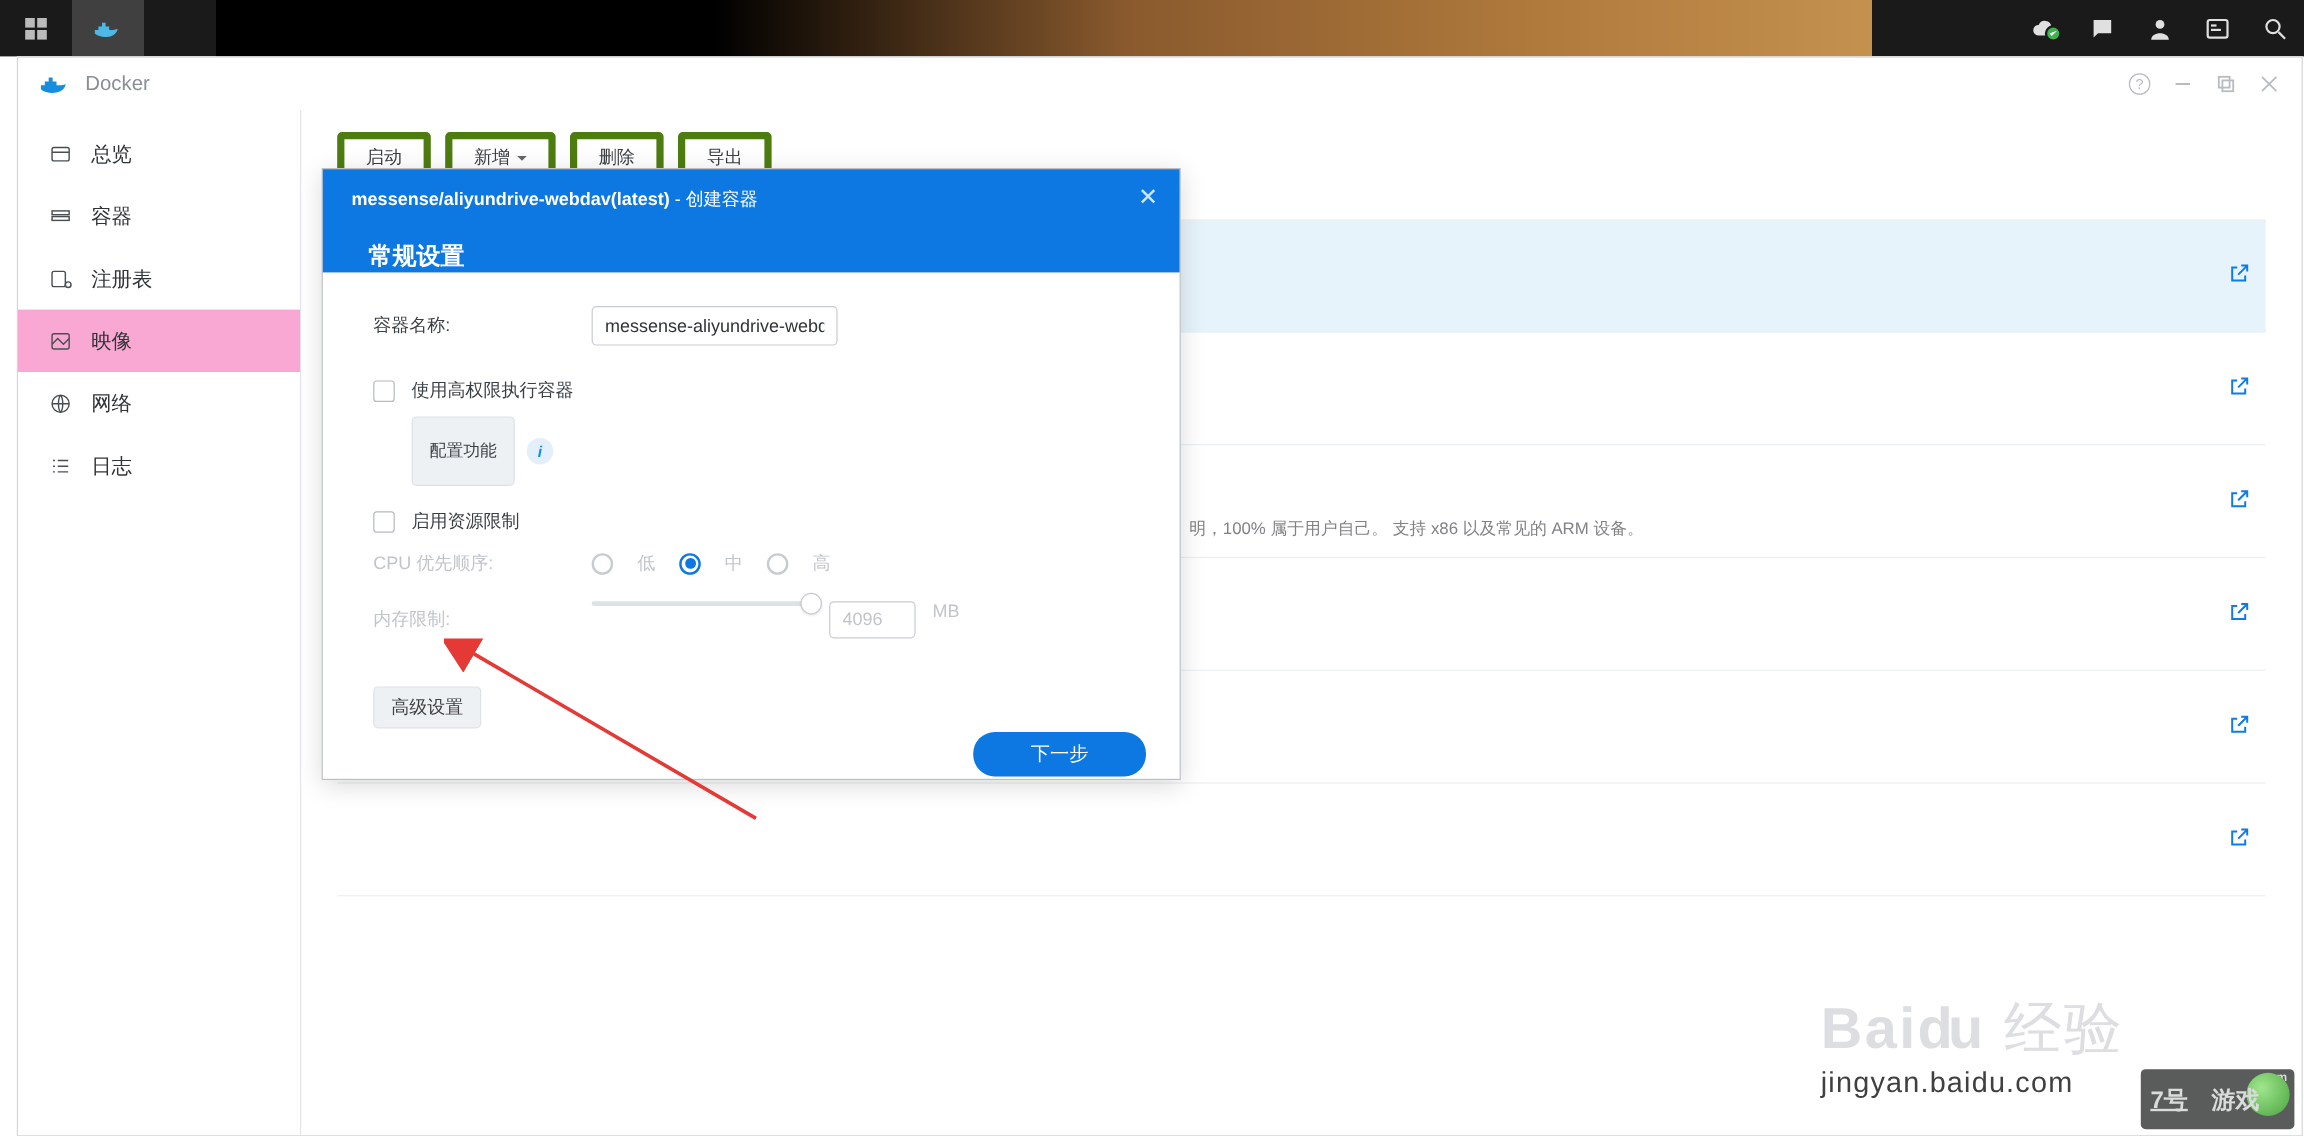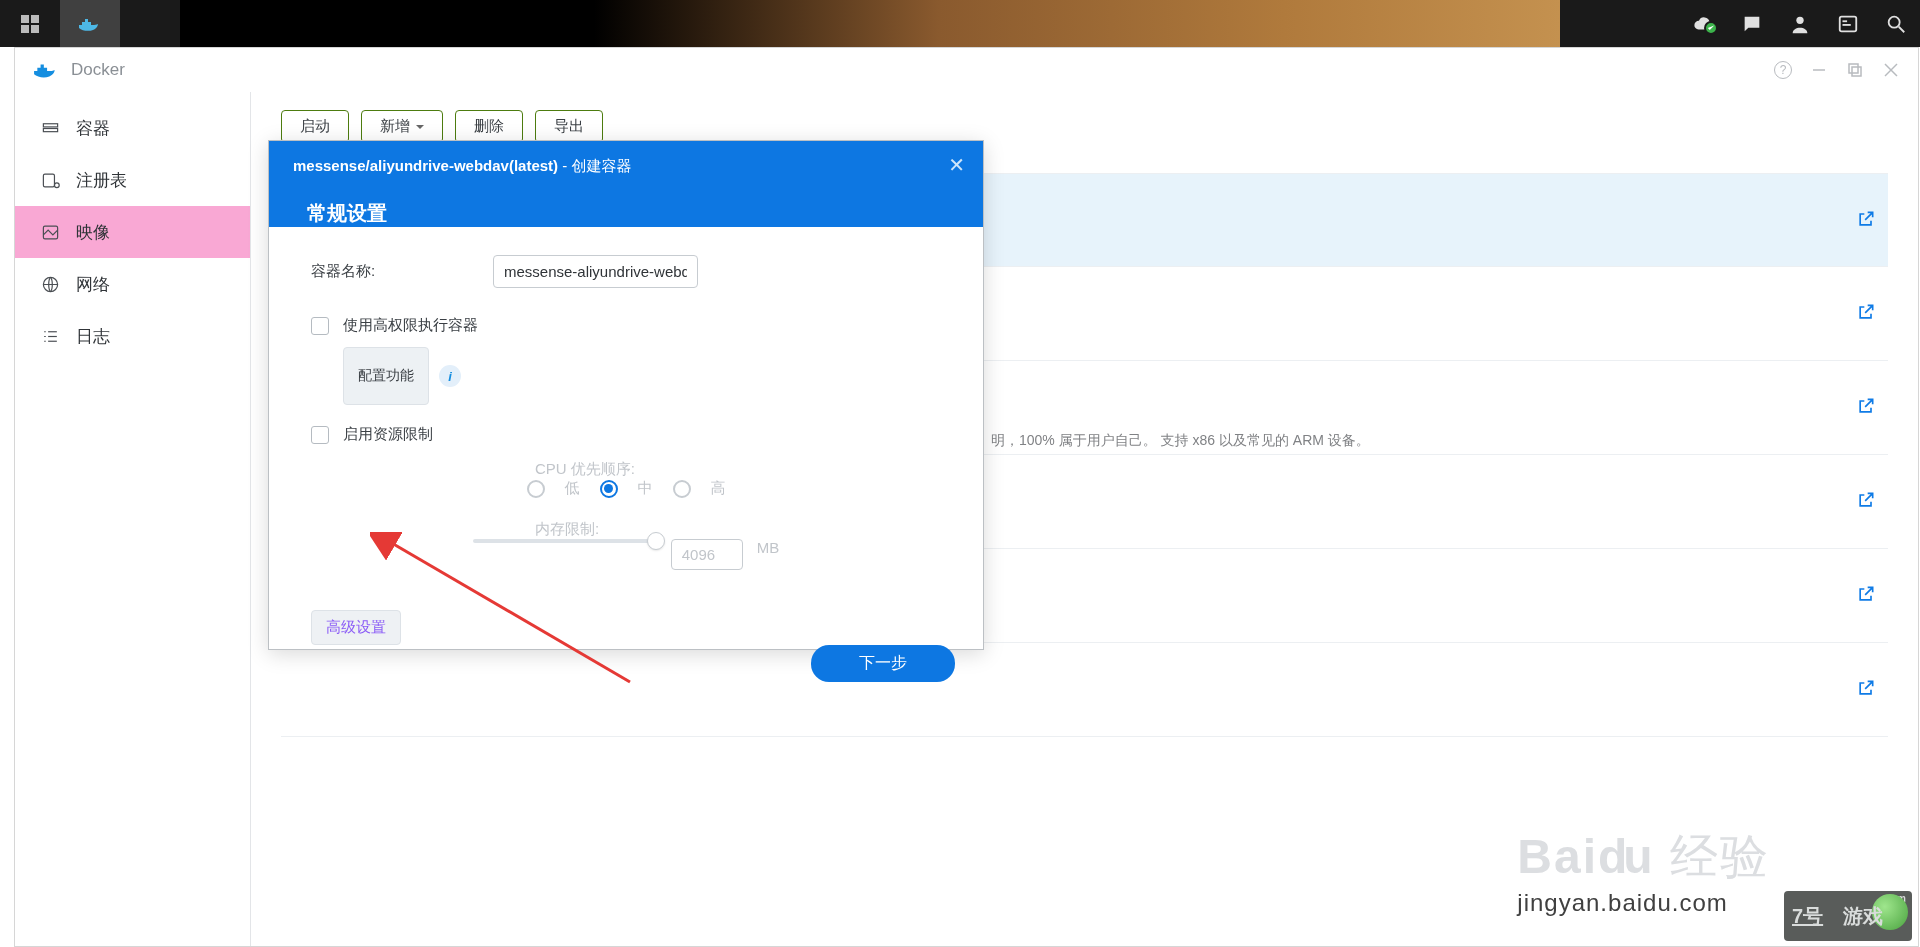--- a/index.html
+++ b/index.html
@@ -49,21 +49,21 @@
 .sidebar-item {
   display:flex; align-items:center; height:52px; padding:0 26px;
   color:#303438; font-size:17px; cursor:pointer; gap:16px;
 }
 .sidebar-item.active { background:#f9a8d4; }
 .sidebar-item svg { width:19px; height:19px; stroke:#4a4e53; stroke-width:1.5; fill:none;}
 
 .content { flex:1; padding: 18px 30px; position:relative; }
 .toolbar-row { display:flex; gap:12px; }
 .btn {
-  background:#fff; border:1px solid #4d7c0f; color:#3a3f44; padding:6px 18px;
+  background:#fff; border:6px solid #4d7c0f; color:#3a3f44; padding:6px 18px;
   font-size:15px; border-radius:4px; cursor:pointer; display:inline-flex; align-items:center; gap:6px;
 }
 .btn.dropdown::after { content:""; border:4px solid transparent; border-top-color:#666; margin-top:5px;}
 
 
 .bg-list { margin-top:30px;}
 .bg-row {
   height: 94px; display:flex; align-items:center; justify-content:flex-end;
   padding-right: 12px; border-bottom:1px solid #eceff2; font-size:15px; color:#555;
 }
@@ -91,21 +91,21 @@
   width: 205px; border:1px solid #c7ccd1; border-radius:4px; padding:7px 10px; font-size:15px; color:#303438;
 }
 .check-row { display:flex; align-items:center; gap:14px; margin-bottom:12px;}
 .checkbox { width:18px; height:18px; border:1px solid #b5bbc1; border-radius:3px; background:#fff;}
 .sub-row { display:flex; align-items:center; gap:10px; margin:12px 0 20px 32px;}
 .small-btn { background:#edf1f4; border:1px solid #dde2e7; padding:19px 14px; border-radius:4px; font-size:14px; color:#3a3f44;}
 .info-badge {
   width:22px; height:22px; border-radius:50%; background:#e3effa; color:#158ee0;
   display:inline-flex; align-items:center; justify-content:center; font-size:13px; font-style:italic; font-weight:700;
 }
-.disabled-row { display:flex; align-items:center; margin-top:16px;flex-direction:column; }
+.disabled-row { display:flex; align-items:center; margin-top:16px; }
 .disabled-label { width:182px; color:#c1c5ca; }
 .radio-group { display:flex; gap:20px; align-items:center;}
 .radio {
   width:18px; height:18px; border-radius:50%; border:2px solid #c7ccd1; display:inline-flex;
   align-items:center; justify-content:center;
 }
 .radio.sel { border-color:#0d77e2;}
 .radio.sel::after { content:""; width:9px; height:9px; border-radius:50%; background:#0d77e2;}
 .radio-label { color:#c1c5ca; font-size:15px;}
 .radio-label.sel { color:#c1c5ca;}
@@ -116,21 +116,21 @@
 .slider .thumb {
   position:absolute; right:-8px; top:-7px; width:18px; height:18px; border-radius:50%;
   background:#fff; border:1px solid #c7ccd1; box-shadow:0 1px 2px rgba(0,0,0,.1);
 }
 .num-input {
   width:72px; border:1px solid #c7ccd1; border-radius:4px; padding:6px 10px; color:#c1c5ca;
   text-align:left; font-size:15px;
 }
 .unit { color:#c1c5ca;}
 .adv-btn-wrap { margin-top: 40px;}
-.btn-grey { background:#eef1f4; border:1px solid #dde2e7; color:#8b5cf6; padding:7px 14px; border-radius:4px; font-size:15px;}
+.btn-grey { background:#eef1f4; border:1px solid #dde2e7; color:#404040; padding:7px 14px; border-radius:4px; font-size:15px;}
 
 .modal-footer { height: 72px; display:flex; align-items:center; justify-content:flex-end; padding:0 28px;}
 .btn-primary { background:#0d77e2; color:#fff; border:none; padding:8px 48px; border-radius:18px; font-size:16px;}
 
 
 .arrow-svg { position:absolute; left:370px; top:532px; width:270px; height:160px; pointer-events:none; z-index:6;}
 
 
 .wm1 { position:absolute; right:150px; bottom:30px; color:#dcdee1; font-size:48px; font-weight:700; letter-spacing:2px;}
 .wm1 .sub { display:block; font-size:24px; font-weight:400; color:#404040; letter-spacing:1px;}
@@ -228,20 +228,27 @@
             <line x1="14" y1="2" x2="2" y2="14"></line>
           </svg>
         </span>
     </div>
   </div>
 
   <div class="app-body">
     <div class="sidebar">
       <div class="sidebar-item">
         <svg viewBox="0 0 24 24">
+            <rect x="3" y="5" width="18" height="14" rx="2"></rect>
+            <line x1="3" y1="10" x2="21" y2="10"></line>
+          </svg>
+        <span>总览</span>
+      </div>
+      <div class="sidebar-item">
+        <svg viewBox="0 0 24 24">
             <rect x="3" y="6" width="18" height="4"></rect>
             <rect x="3" y="12" width="18" height="4"></rect>
           </svg>
         <span>容器</span>
       </div>
       <div class="sidebar-item">
         <svg viewBox="0 0 24 24">
             <rect x="3" y="4" width="14" height="16" rx="2"></rect>
             <circle cx="20" cy="18" r="3"></circle>
           </svg>

